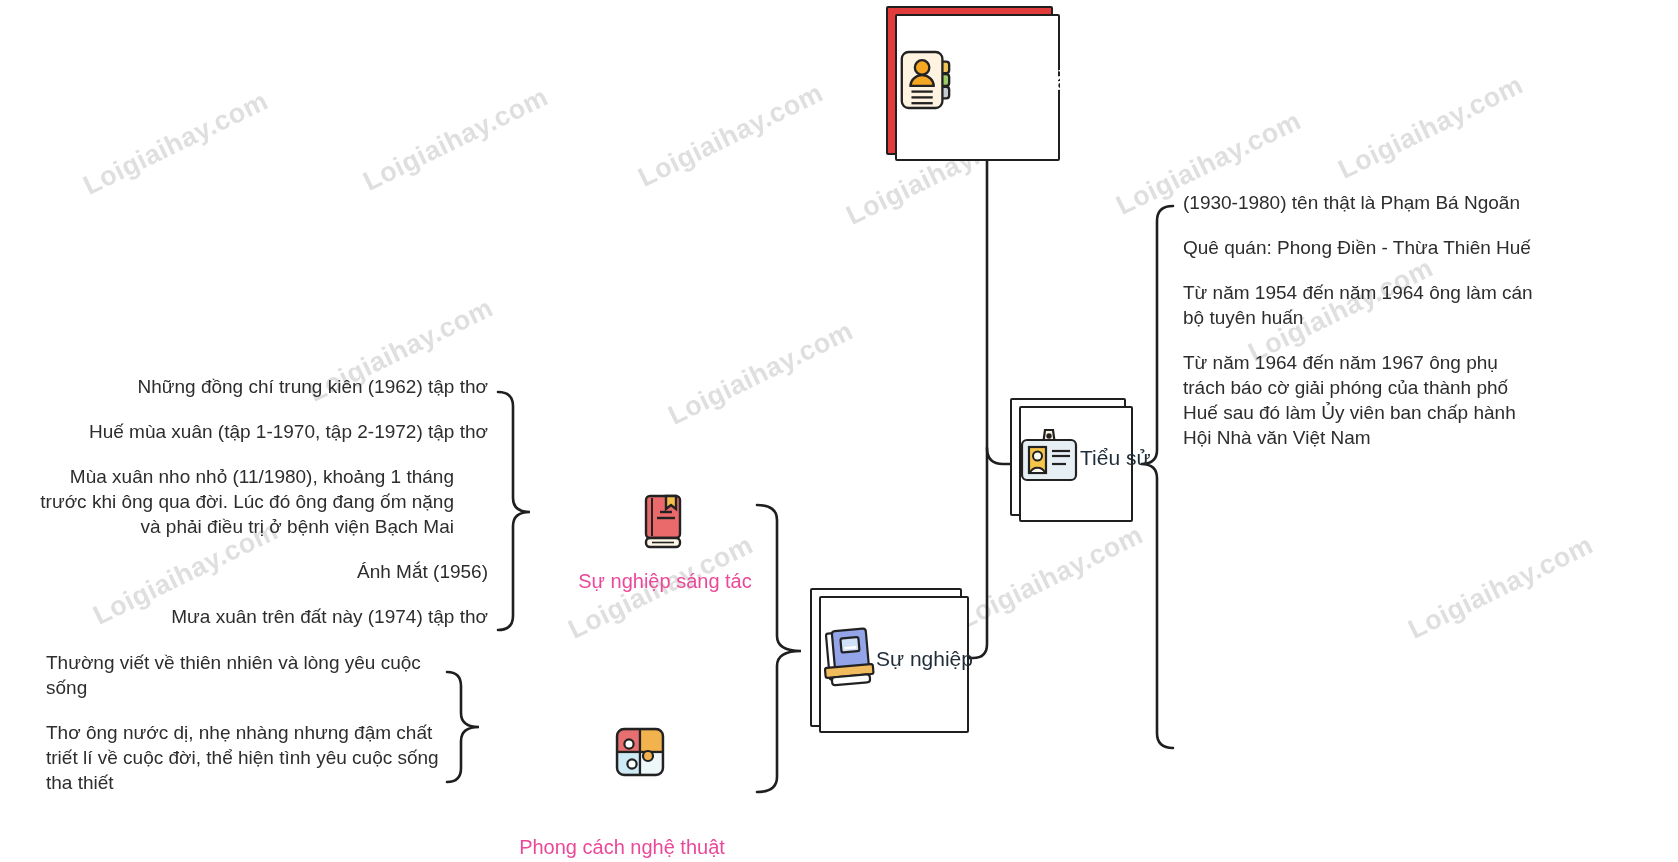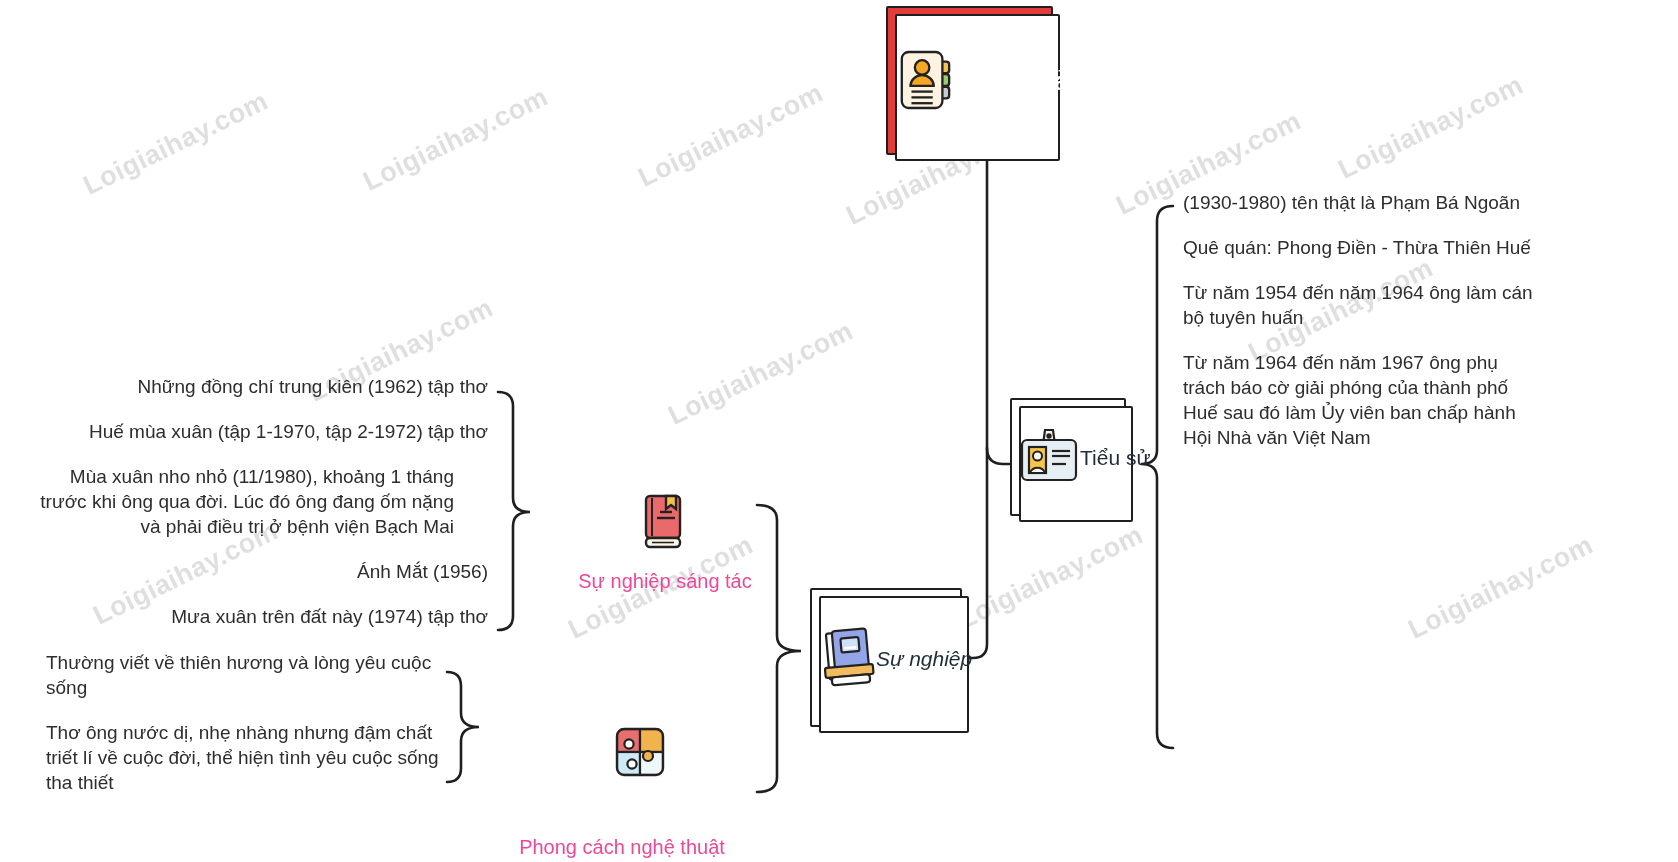--- a/index.html
+++ b/index.html
@@ -30,21 +30,21 @@
   }
   .node::before{
     content:"";position:absolute;z-index:-1;
     left:7px;top:6px;right:-9px;bottom:-8px;
     background:#fff;border:2.5px solid #1f1f1f;border-radius:2px;
   }
   .node-root{left:886px;top:6px;width:167px;height:149px;background:#e23b3b;padding:18px 8px 16px;}
   .node-root::before{background:#fff;}
   .node-root .node-label{color:#ffffff;font-size:25px;font-weight:700;}
   .node-tieu-su{left:1010px;top:398px;width:116px;height:118px;padding:12px 6px 10px;}
-  .node-su-nghiep{left:810px;top:588px;width:152px;height:139px;padding:14px 8px 12px;font-style:italic;}
+  .node-su-nghiep{left:810px;top:588px;width:152px;height:139px;padding:14px 8px 12px;}
   .node-label{font-size:21px;color:#1f2d38;white-space:nowrap;}
   
   .branch-label{position:absolute;z-index:2;font-size:20px;color:#ec4899;text-align:center;white-space:nowrap;}
   .float-icon{position:absolute;z-index:2;}
   
   .textblock{position:absolute;z-index:2;font-size:19px;line-height:25px;}
   .textblock p{margin:0 0 20px 0;}
   .bio{left:1183px;top:190px;width:356px;text-align:left;}
   .works{left:40px;top:374px;width:448px;text-align:right;}
   .works .left{text-align:right;padding-right:34px;}
@@ -178,15 +178,15 @@
 
 <div class="textblock works">
   <p>Những đồng chí trung kiên (1962) tập thơ</p>
   <p>Huế mùa xuân (tập 1-1970, tập 2-1972) tập thơ</p>
   <p class="left">Mùa xuân nho nhỏ (11/1980), khoảng 1 tháng trước khi ông qua đời. Lúc đó ông đang ốm nặng và phải điều trị ở bệnh viện Bạch Mai</p>
   <p>Ánh Mắt (1956)</p>
   <p>Mưa xuân trên đất này (1974) tập thơ</p>
 </div>
 
 <div class="textblock stylelist">
-  <p>Thường viết về thiên hương và lòng yêu cuộc sống</p>
+  <p>Thường viết về thiên nhiên và lòng yêu cuộc sống</p>
   <p>Thơ ông nước dị, nhẹ nhàng nhưng đậm chất triết lí về cuộc đời, thể hiện tình yêu cuộc sống tha thiết</p>
 </div>
 
 </body></html>

